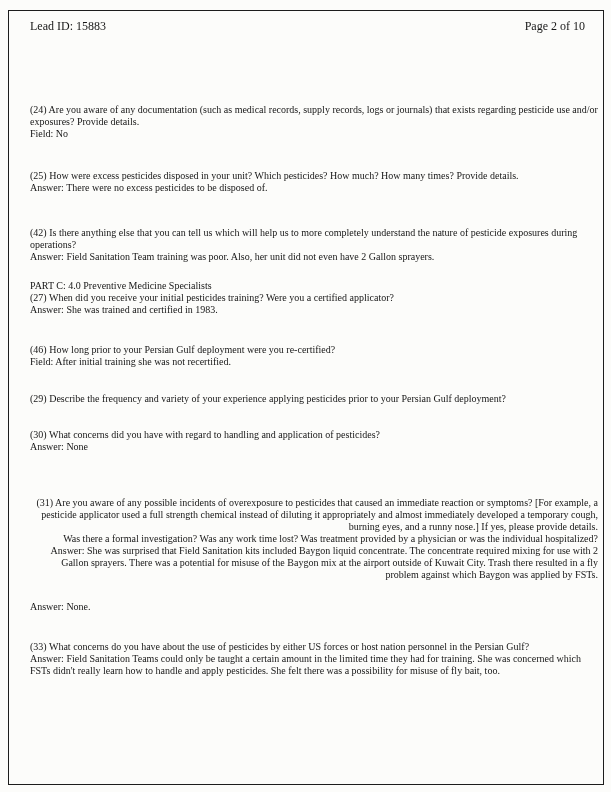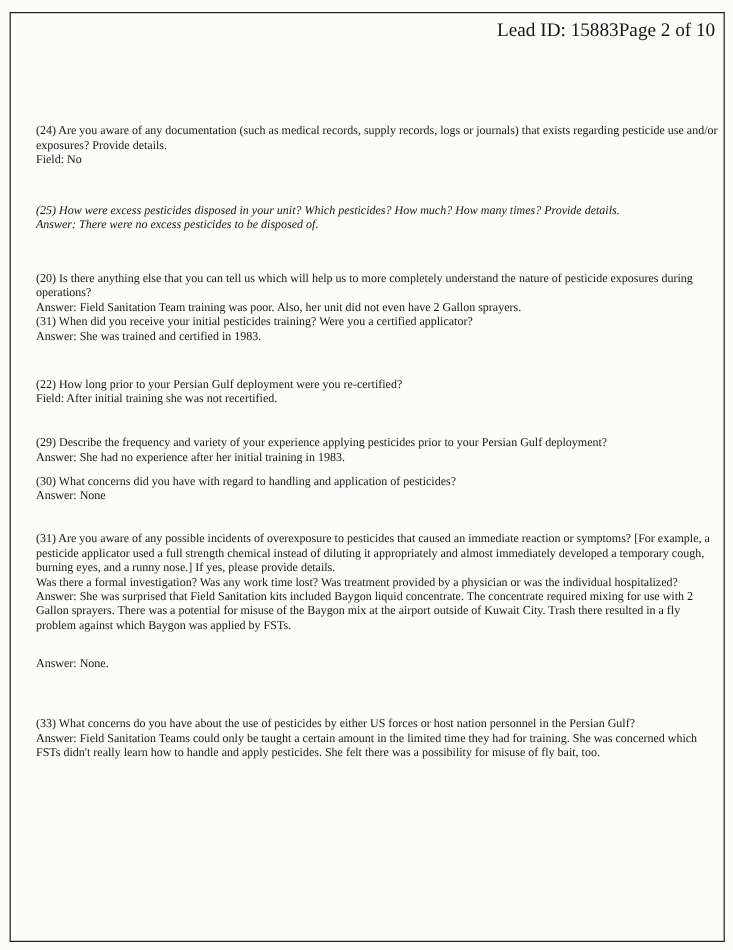--- a/index.html
+++ b/index.html
@@ -23,48 +23,48 @@
     top: 10px;
     right: 7px;
     bottom: 7px;
     border: 1px solid #1c1c1c;
     pointer-events: none;
   }
   .header {
     position: absolute;
     top: 20px;
     left: 30px;
-    right: 15px;
+    right: 26px;
     display: flex;
-    justify-content: flex-end;
-    font-size: 16px;
+    justify-content: space-between;
+    font-size: 12px;
     line-height: 12px;
   }
   .content {
     position: absolute;
     top: 104px;
     left: 30px;
     right: 13px;
     font-size: 10px;
     line-height: 12px;
   }
   .content p {
     margin: 0;
   }
   .qa-block { margin: 0; }
-  #qa25 { margin-top: 30px; font-style: italic; }
+  #qa25 { margin-top: 30px; }
   #qa26 { margin-top: 33px; }
   .section-heading { margin-top: 17px !important; }
   #qa27 { margin-top: 0; }
   #qa28 { margin-top: 28px; }
   #qa29 { margin-top: 25px; }
-  #qa30 { margin-top: 8px; }
-  #qa31 { margin-top: 24px; }
+  #qa30 { margin-top: 24px; }
+  #qa31 { margin-top: 44px; text-align: right; }
   #qa32 { margin-top: 20px; }
-  #qa33 { margin-top: 38px; }
+  #qa33 { margin-top: 28px; }
 </style>
 </head>
 <body>
 
 <div class="page">
   <div class="frame"></div>
 
   <div class="header">
     <span>Lead ID: 15883</span>
     <span>Page  2 of 10</span>
@@ -76,38 +76,38 @@
       <p>(24)  Are you aware of any documentation (such as medical records, supply records, logs or journals) that exists regarding pesticide use and/or exposures?  Provide details.</p>
       <p>Field: No</p>
     </div>
 
     <div class="qa-block" id="qa25">
       <p>(25)  How were excess pesticides disposed in your unit?  Which pesticides?  How much?  How many times? Provide details.</p>
       <p>Answer: There were no excess pesticides to be disposed of.</p>
     </div>
 
     <div class="qa-block" id="qa26">
-      <p>(20)  Is there anything else that you can tell us which will help us to more completely understand the nature of pesticide exposures during operations?</p>
+      <p>(42)  Is there anything else that you can tell us which will help us to more completely understand the nature of pesticide exposures during operations?</p>
       <p>Answer: Field Sanitation Team training was poor.  Also, her unit did not even have 2 Gallon sprayers.</p>
     </div>
 
+    <p class="section-heading">PART C: 4.0 Preventive Medicine Specialists</p>
 
     <div class="qa-block" id="qa27">
-      <p>(31)  When did you receive your initial pesticides training?  Were you a certified applicator?</p>
+      <p>(27)  When did you receive your initial pesticides training?  Were you a certified applicator?</p>
       <p>Answer: She was trained and certified in 1983.</p>
     </div>
 
     <div class="qa-block" id="qa28">
-      <p>(22)  How long prior to your Persian Gulf deployment were you re-certified?</p>
+      <p>(46)  How long prior to your Persian Gulf deployment were you re-certified?</p>
       <p>Field: After initial training she was not recertified.</p>
     </div>
 
     <div class="qa-block" id="qa29">
       <p>(29)  Describe the frequency and variety of your experience applying pesticides prior to your Persian Gulf deployment?</p>
-      <p>Answer: She had no experience after her initial training in 1983.</p>
     </div>
 
     <div class="qa-block" id="qa30">
       <p>(30)  What concerns did you have with regard to handling and application of pesticides?</p>
       <p>Answer: None</p>
     </div>
 
     <div class="qa-block" id="qa31">
       <p>(31)  Are you aware of any possible incidents of overexposure to pesticides that caused an immediate reaction or symptoms?  [For example, a pesticide applicator used a full strength chemical instead of diluting it appropriately and almost immediately developed a temporary cough, burning eyes, and a runny nose.] If yes, please provide details.</p>
       <p>Was there a formal investigation?  Was any work  time lost?  Was treatment provided by a physician or was the individual hospitalized?</p>

